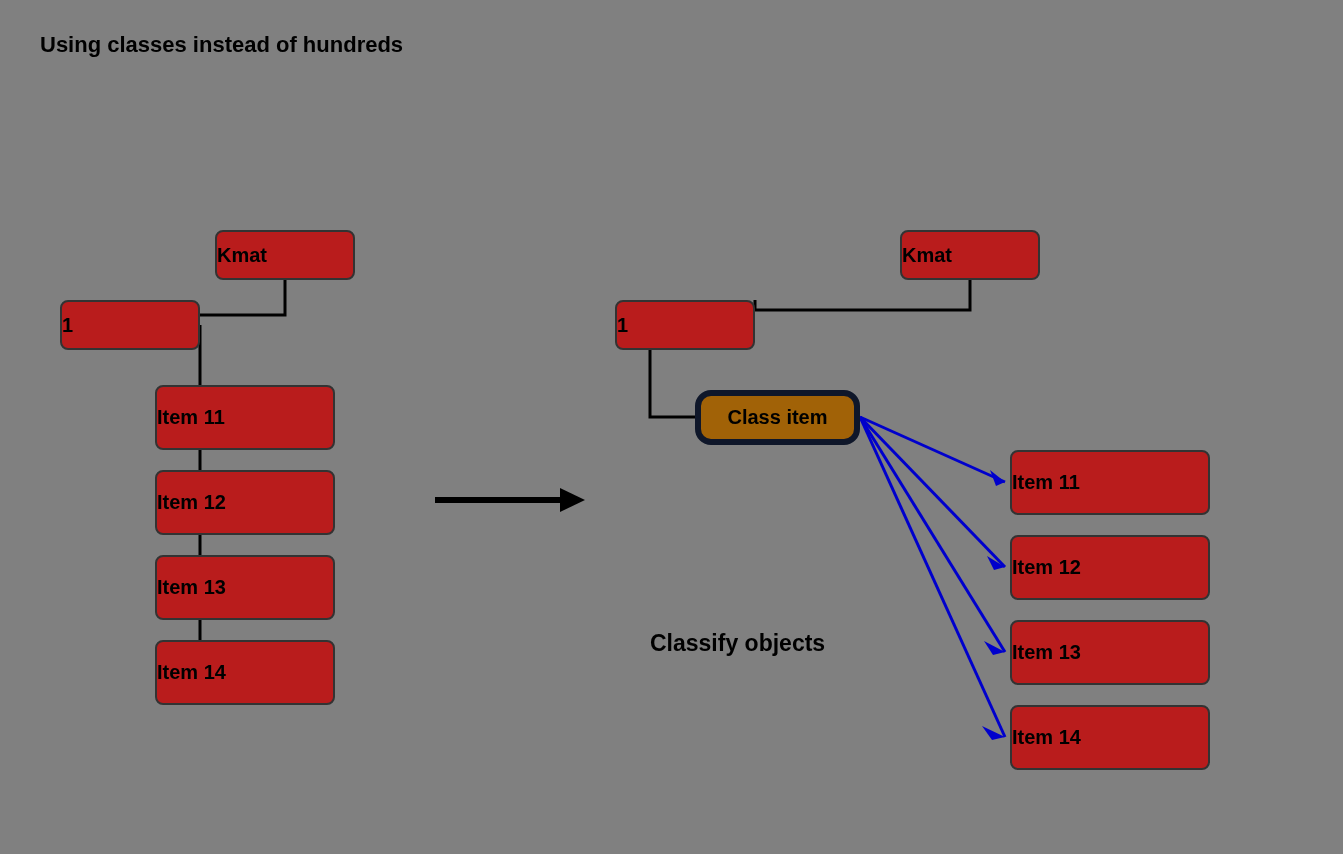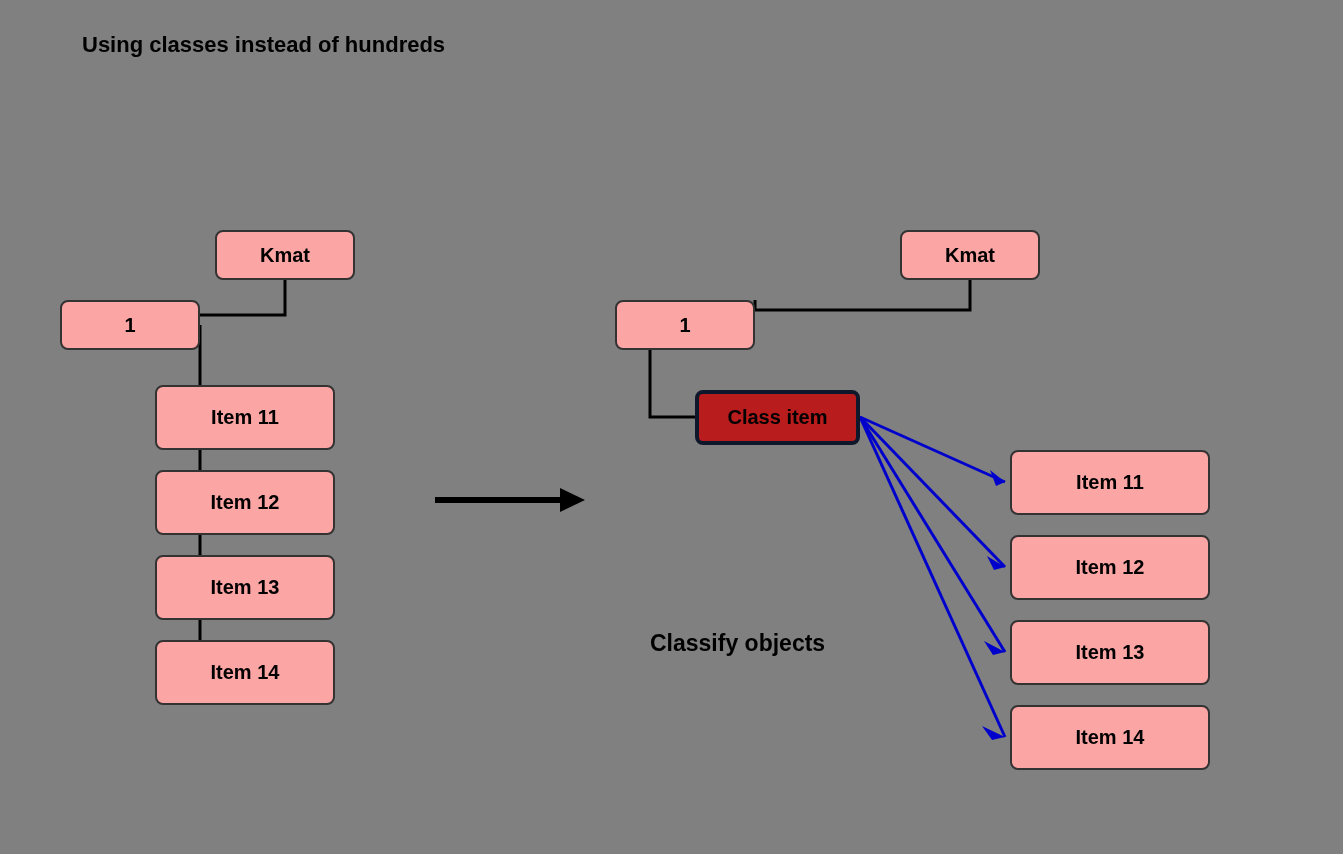--- a/index.html
+++ b/index.html
@@ -13,42 +13,40 @@
     }
 
     .title-text {
       position: absolute;
       top: 30px;
       left: 40px;
       font-size: 22px;
       font-weight: bold;
       color: #000;
       line-height: 1.4;
-      margin-left: 42px;
     }
 
     
     .box-orange {
-      background-color: #fca5a5;
+      background-color: #b91c1c;
       border: 2px solid #333;
       border-radius: 8px;
       display: flex;
       align-items: center;
-      justify-content: center;
       font-size: 20px;
       font-weight: bold;
       color: #000;
       position: absolute;
     }
 
     
     .box-yellow {
-      background-color: #b91c1c;
-      border: 4px solid #0f172a;
-      border-radius: 8px;
+      background-color: #a16207;
+      border: 6px solid #0f172a;
+      border-radius: 16px;
       display: flex;
       align-items: center;
       justify-content: center;
       font-size: 20px;
       font-weight: bold;
       color: #000;
       position: absolute;
     }
 
     

